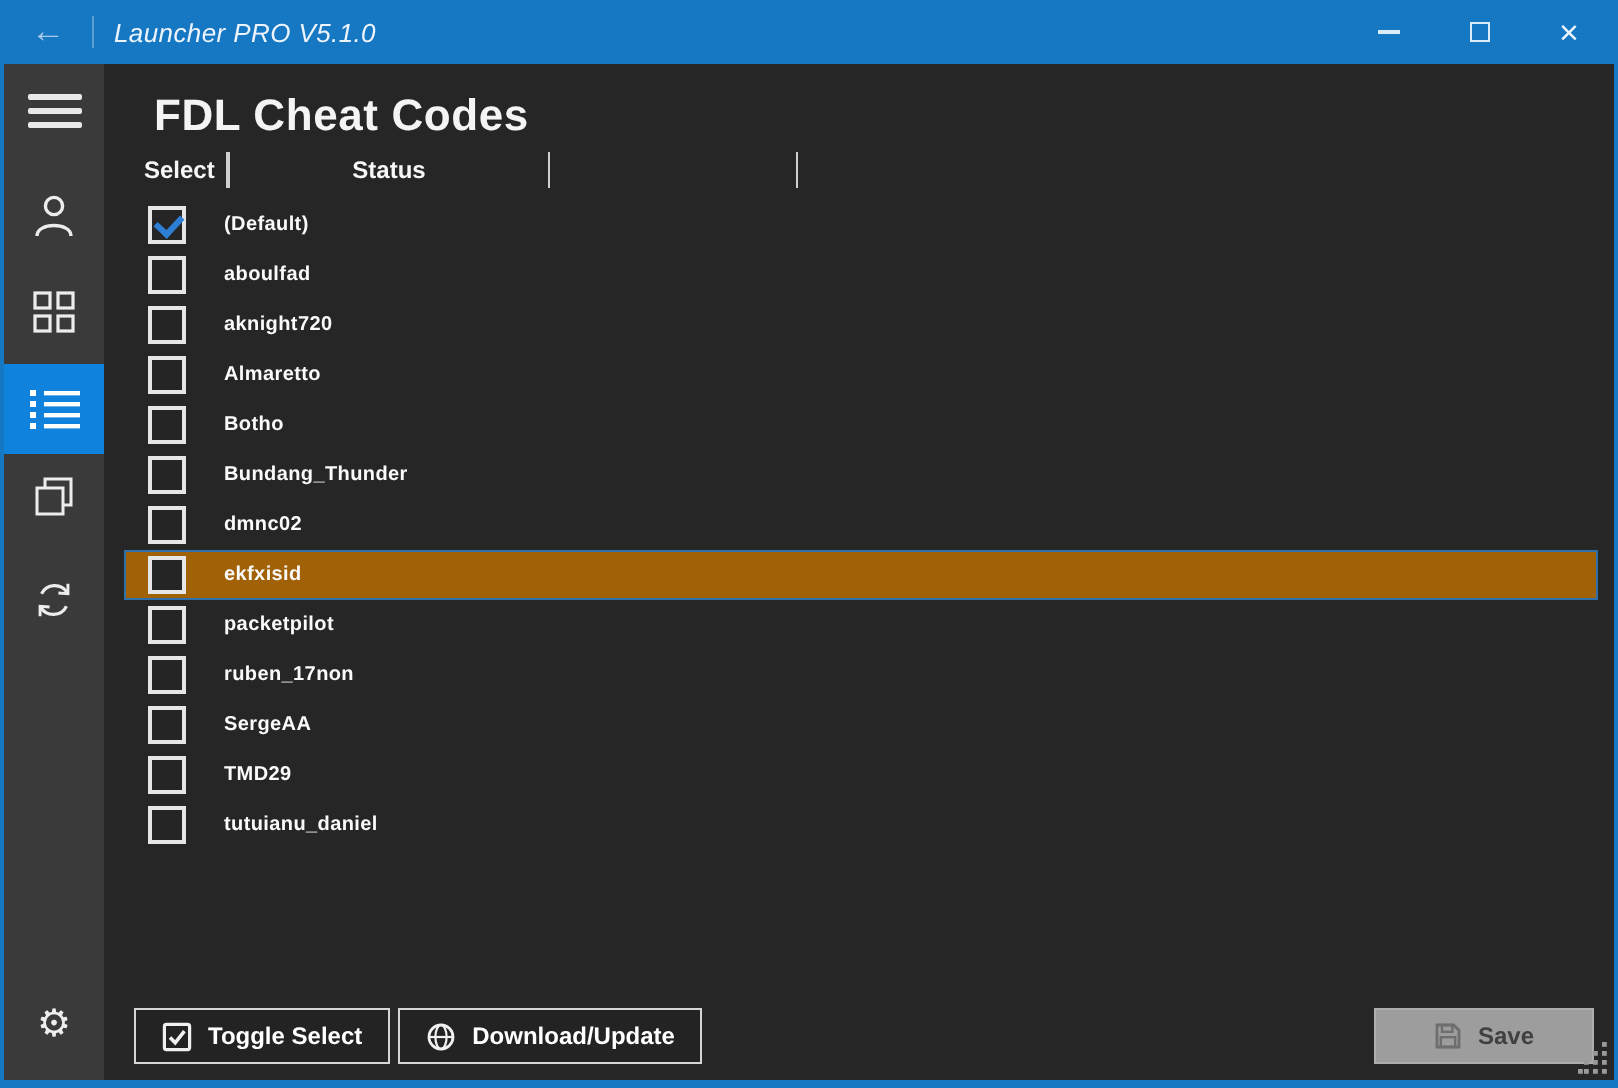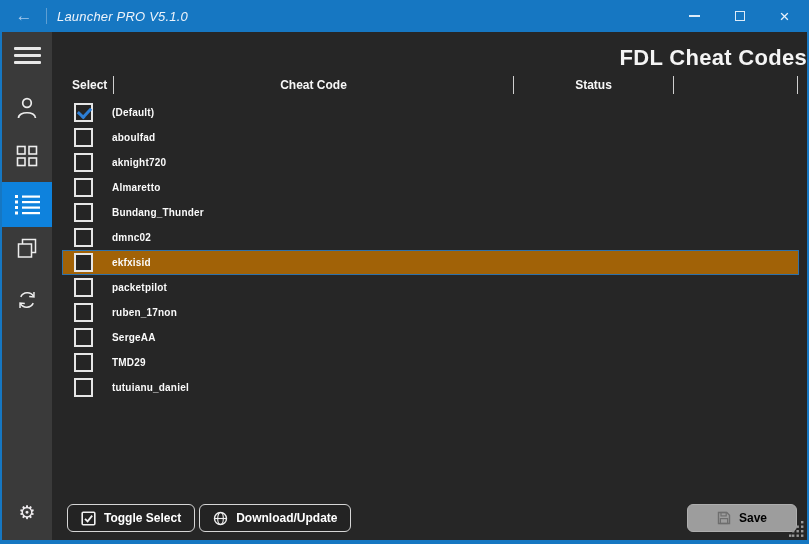--- a/index.html
+++ b/index.html
@@ -24,21 +24,21 @@
   
   .body { display:flex; height:508px; }
   .sidebar { position:relative; width:50px; background:#3a3a3a; flex:0 0 50px; }
   .sb-item { position:absolute; left:0; width:50px; display:flex; align-items:center;
     justify-content:center; cursor:pointer; }
   .sb-item.active { background:#0e82dd; }
   .hamburger span { display:block; width:27px; height:3px; background:#e8e8e8; border-radius:1px; margin:4px 0; }
   .gear-glyph { font-size:19px; color:#efecef; font-family:"DejaVu Sans",sans-serif; }
 
   .content { position:relative; flex:1; background:#262626; }
-  h1 { color:#f4f4f4; font-size:22px; font-weight:600; margin:13px 0 0 25px; letter-spacing:.3px;text-align:right; }
+  h1 { color:#f4f4f4; font-size:22px; font-weight:600; margin:13px 0 0 25px; letter-spacing:.3px; }
 
   
   .thead { display:flex; align-items:center; height:20px; margin-top:4px; padding-left:20px;
     color:#f7f7f7; font-size:12px; font-weight:700; }
   .vsep { width:1px; height:18px; background:#cfcfcf; }
   .th.c1 { width:41px; text-align:left; }
   .th.c2 { width:399px; text-align:center; }
   .th.c3 { width:159px; text-align:center; }
   .th.c4 { width:123px; }
 
@@ -48,25 +48,25 @@
   .checkbox { position:relative; width:19px; height:19px; flex:0 0 19px;
     border:2px solid #e6e6e6; background:#252525; display:inline-block; cursor:pointer; }
   .checkbox.checked::after { content:""; position:absolute; left:2px; top:2px; width:10px; height:6px;
     border-left:3px solid #2d7fd6; border-bottom:3px solid #2d7fd6; transform:rotate(-47deg); }
   .code { margin-left:19px; color:#fafafa; font-size:10px; font-weight:600; letter-spacing:.2px; }
   .status { margin-left:auto; width:160px; color:#fafafa; font-size:12px; }
 
   
   .footer { position:absolute; left:15px; right:10px; bottom:8px; height:28px; display:flex; align-items:center; }
   .fbtn { height:28px; display:inline-flex; align-items:center; gap:8px; padding:0 13px;
-    background:#232323; border:1px solid #d6d6d6; border-radius:6px; color:#ffffff;
+    background:#232323; border:1px solid #d6d6d6; border-radius:0; color:#ffffff;
     font-size:12px; font-weight:700; font-family:inherit; cursor:pointer; }
   .fbtn + .fbtn { margin-left:4px; }
   .fbtn.save { margin-left:auto; width:110px; justify-content:center; background:#9d9d9d;
-    border-color:#aeaeae; color:#000000; cursor:default; }
+    border-color:#aeaeae; color:#404040; cursor:default; }
   .grip { position:absolute; right:2px; bottom:3px; width:16px; height:16px; cursor:nwse-resize; }
 </style>
 </head>
 <body>
 
 <div class="window">
 
   <div class="titlebar">
     <button class="back"><span>←</span></button>
     <span class="tsep"></span>
@@ -138,21 +138,20 @@
         <span class="gear-glyph">⚙</span>
       </div>
     </nav>
 
     <main class="content">
       <h1>FDL Cheat Codes</h1>
 
       <div class="thead">
         <div class="th c1">Select</div>
         <span class="vsep"></span>
-        <div class="th c2">Cheat Code</div>
         <span class="vsep"></span>
         <div class="th c3">Status</div>
         <span class="vsep"></span>
         <div class="th c4"></div>
         <span class="vsep"></span>
       </div>
 
       <div class="rows">
           <div class="row">
     <span class="checkbox checked"></span>
@@ -165,20 +164,25 @@
     <span class="status"></span>
   </div>
           <div class="row">
     <span class="checkbox"></span>
     <span class="code">aknight720</span>
     <span class="status"></span>
   </div>
           <div class="row">
     <span class="checkbox"></span>
     <span class="code">Almaretto</span>
+    <span class="status"></span>
+  </div>
+          <div class="row">
+    <span class="checkbox"></span>
+    <span class="code">Botho</span>
     <span class="status"></span>
   </div>
           <div class="row">
     <span class="checkbox"></span>
     <span class="code">Bundang_Thunder</span>
     <span class="status"></span>
   </div>
           <div class="row">
     <span class="checkbox"></span>
     <span class="code">dmnc02</span>

